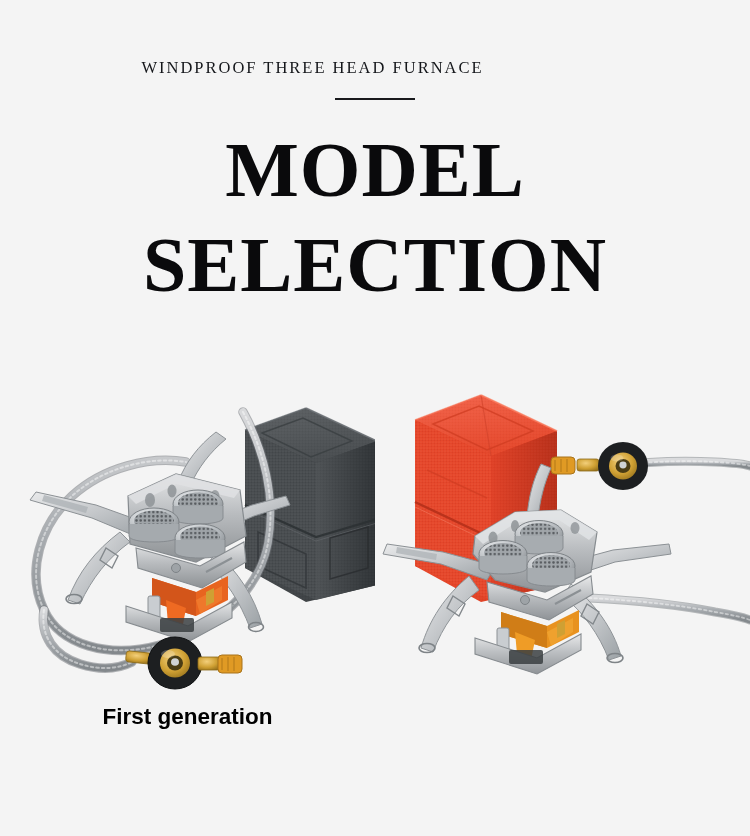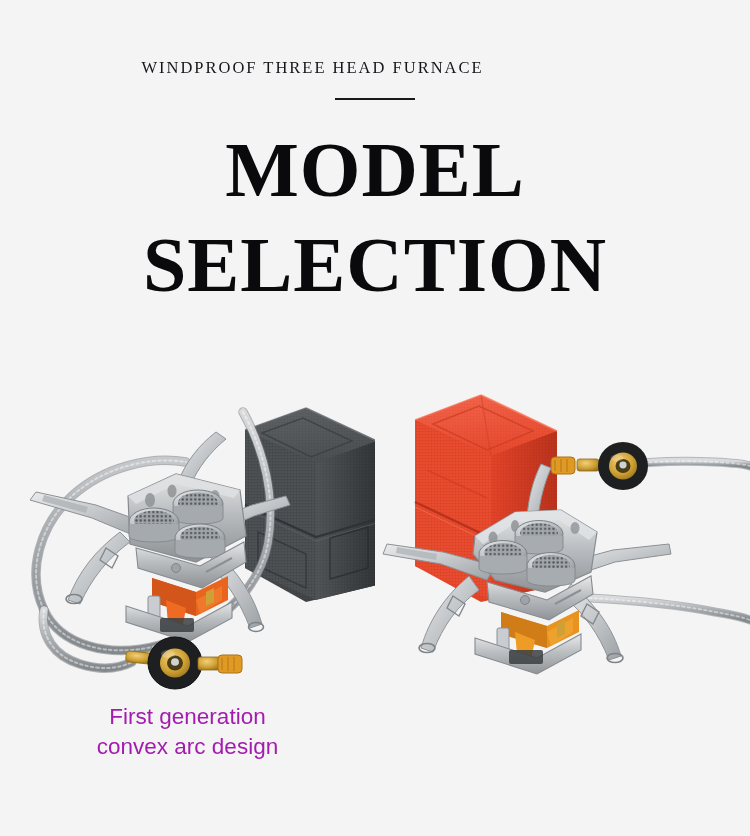--- a/index.html
+++ b/index.html
@@ -35,22 +35,22 @@
   
   .stage{position:absolute;top:300px;left:0;width:750px;height:400px;}
   .prod{position:absolute;top:0;height:400px;width:375px;}
   .prod-left{left:0;}
   .prod-right{left:375px;}
   .prod svg{display:block;width:375px;height:400px;}
 
   
   .caption{
     position:absolute;top:702px;width:375px;
-    text-align:center;color:#a21caf;
-    font-size:22.5px;line-height:30px;font-weight:400;
+    text-align:center;color:#000000;
+    font-size:22.5px;line-height:30px;font-weight:700;
   }
   .caption-left{left:0;}
   .caption-right{left:375px;}
   .caption .ln{display:block;white-space:nowrap;}
 </style>
 </head>
 <body>
 
 <div class="page">
 
@@ -365,16 +365,15 @@
         <g>
           <path d="M100,338 L162,358 L206,334 L206,350 L162,374 L100,354 Z" fill="url(#steelG2)" stroke="#868b8f" stroke-width="1.1"></path>
           <rect x="134" y="350" width="34" height="14" rx="2" fill="#3a3e41" opacity="0.85"></rect>
         </g>
       </svg>
     </div>
   </div>
 
   <div class="caption caption-left">
     <span class="ln">First generation</span>
-    <span class="ln">convex arc design</span>
   </div>
 
 </div>
 
 </body></html>

